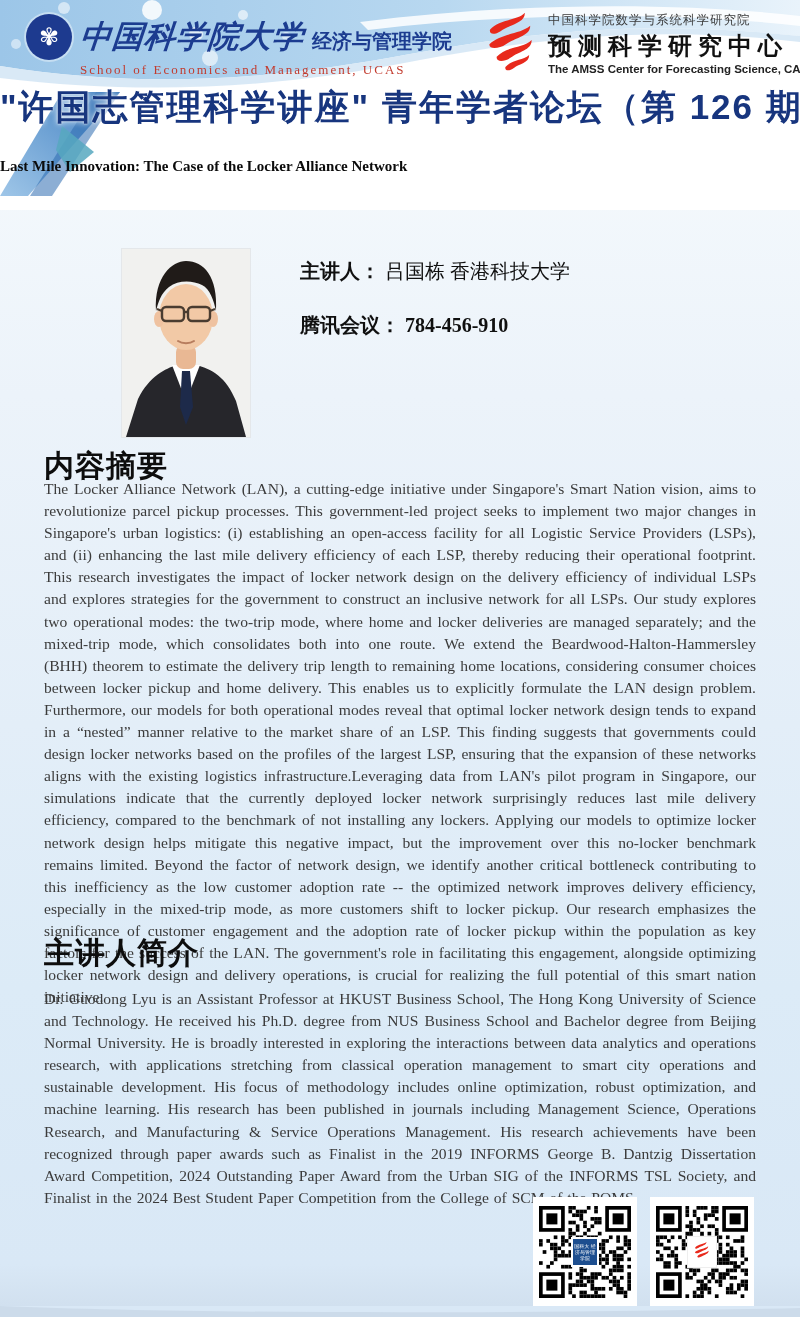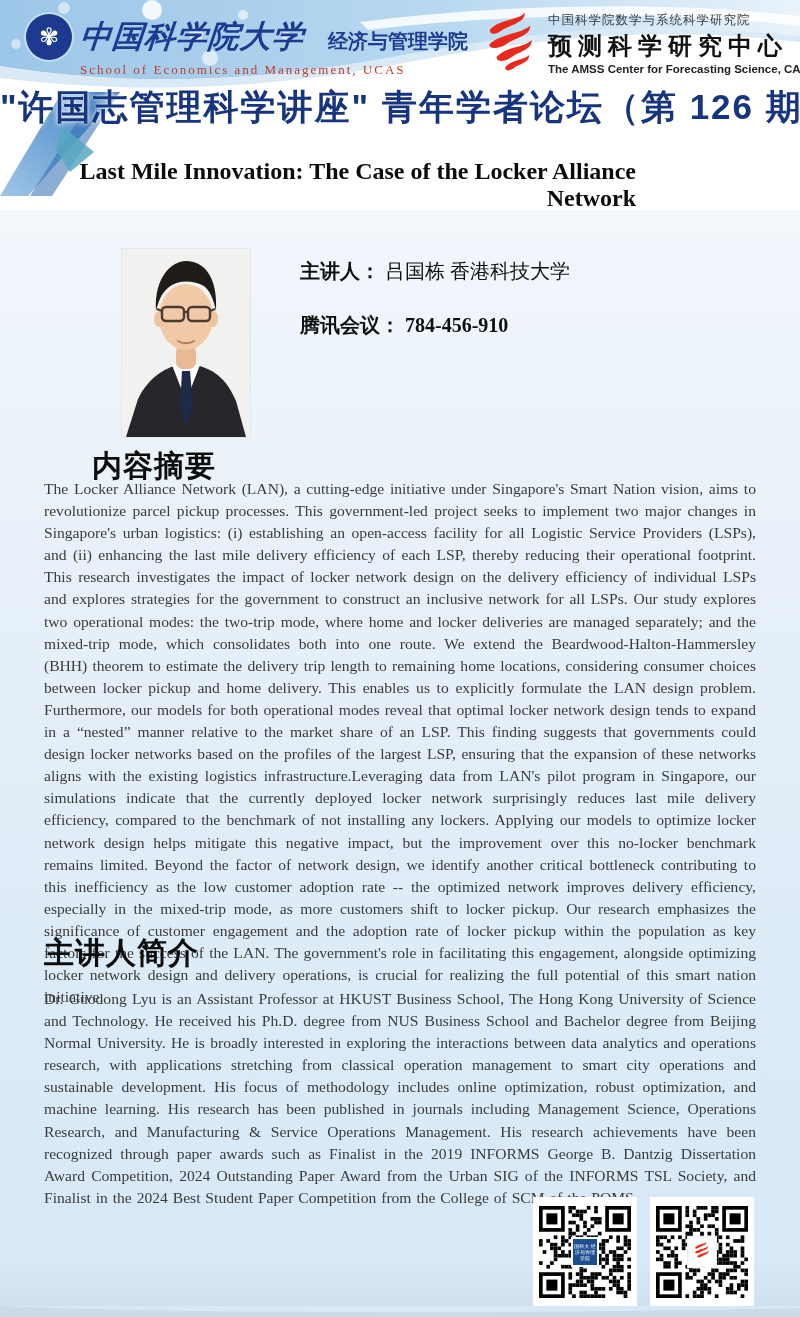--- a/index.html
+++ b/index.html
@@ -10,49 +10,49 @@
   .deco{position:absolute;left:0;top:0;pointer-events:none;}
 
   
   .logo-left{position:absolute;left:26px;top:14px;width:430px;}
   .logo-left .row1{display:flex;align-items:center;}
   .emblem{width:46px;height:46px;border-radius:50%;background:#1d3a8f;color:#fff;
           display:flex;align-items:center;justify-content:center;font-size:24px;flex:0 0 46px;
           box-shadow:0 0 0 2px #ffffff66;}
   .uni-name{font-family:"Liberation Serif",serif;font-weight:700;font-style:italic;
             font-size:31px;color:#1c3c90;margin-left:8px;letter-spacing:1px;transform:skewX(-5deg);white-space:nowrap;}
-  .dept-name{font-size:20px;font-weight:700;color:#1c3c90;margin-left:24px;white-space:nowrap;padding-top:8px;}
+  .dept-name{font-size:20px;font-weight:700;color:#1c3c90;margin-left:8px;white-space:nowrap;padding-top:8px;}
   .school-en{font-family:"Liberation Serif",serif;font-size:13px;font-weight:400;color:#c23b2e;
              letter-spacing:2px;margin:2px 0 0 54px;white-space:nowrap;}
   .logo-right{position:absolute;left:480px;top:12px;display:flex;align-items:center;}
   .amss-mark{width:62px;height:62px;flex:0 0 62px;}
   .amss-text{margin-left:6px;}
   .amss-line1{font-size:12.5px;color:#3a3a3a;letter-spacing:1px;white-space:nowrap;}
   .amss-line2{font-family:"Liberation Serif",serif;font-size:24px;font-weight:700;color:#111;
               letter-spacing:6px;white-space:nowrap;margin:1px 0;}
   .amss-line3{font-size:11.5px;font-weight:700;color:#222;white-space:nowrap;}
 
   .banner{position:absolute;left:0;top:84px;width:800px;text-align:center;
           font-size:35px;font-weight:900;color:#17357e;letter-spacing:2px;white-space:nowrap;
           text-shadow:0 0 2px #ffffff,0 0 6px #ffffff;}
 
-  .talk-title{position:absolute;left:0;top:158px;width:636px;text-align:right;
-              font-family:"Liberation Serif",serif;font-weight:700;font-size:24px;color:#0b0b0b;}
+  .talk-title{position:absolute;left:0;top:158px;width:636px;text-align:left;
+              font-family:"Liberation Serif",serif;font-weight:700;font-size:15px;color:#0b0b0b;}
 
   
   .photo{position:absolute;left:122px;top:249px;width:128px;height:188px;background:#f1f1ef;
          box-shadow:0 0 0 1px #e4e7ea;}
   .info{position:absolute;left:300px;top:258px;width:480px;font-size:20px;color:#101010;}
   .info-line{margin-bottom:27px;white-space:nowrap;font-family:"Liberation Serif",serif;}
   .info-label{font-weight:600;}
   .val-bold{font-weight:700;}
 
   
   .sec-heading{position:absolute;left:44px;font-size:30px;font-weight:900;color:#0d0d0d;letter-spacing:1px;}
-  .h-abstract{top:446px;margin-left:48px;}
+  .h-abstract{top:446px;}
   .h-bio{top:933px;text-align:right;}
   .para{position:absolute;left:44px;width:712px;text-align:justify;
         font-family:"Liberation Serif",serif;font-size:15.6px;line-height:22.1px;color:#3b3b3b;
         word-spacing:1px;}
   .p-abstract{top:478px;}
   .p-bio{top:988px;}
 
   
   .qr-row{position:absolute;left:533px;top:1197px;display:flex;gap:13px;}
   .qr-card{width:104px;height:110px;background:#fff;position:relative;

